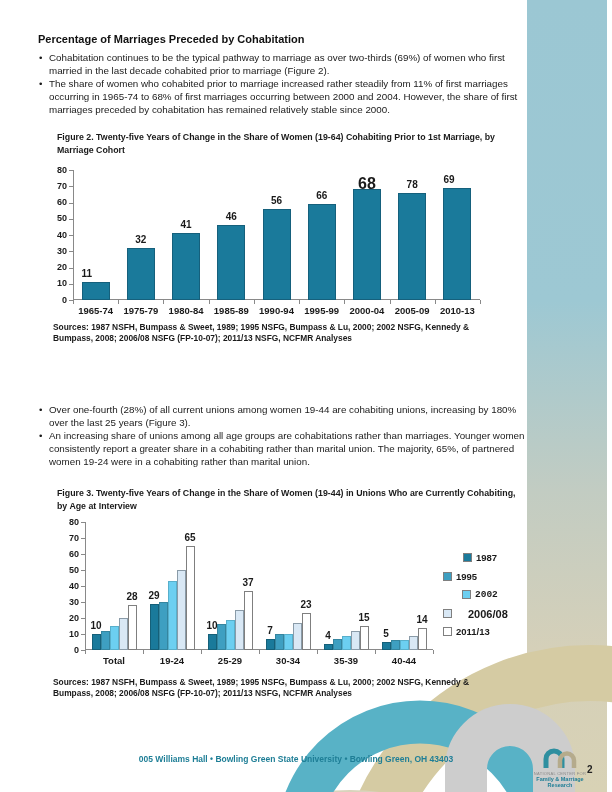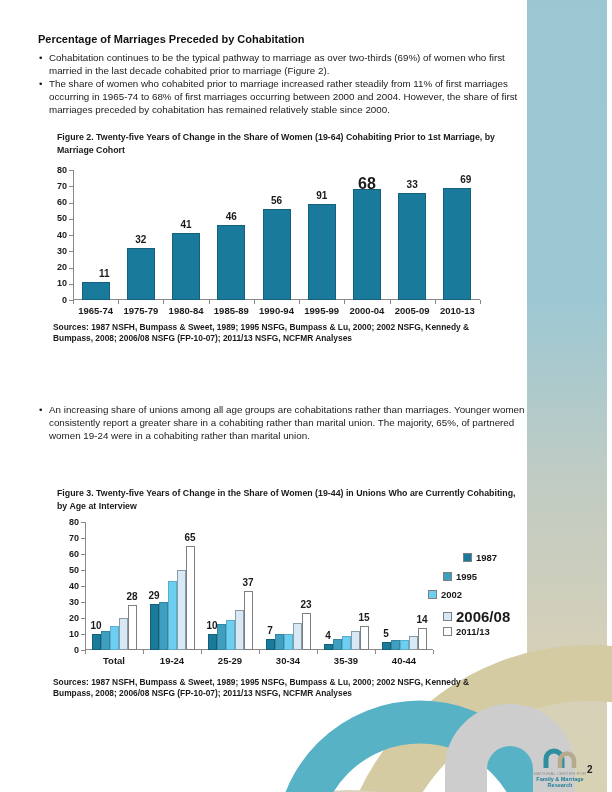--- a/index.html
+++ b/index.html
@@ -83,43 +83,46 @@
       <div style="position: absolute; left: 33px; top: 147px; width: 45.2222px; text-align: center; font-size: 9.5px; font-weight: bold;">1965-74</div>
       <div style="position: absolute; left: 78.2222px; top: 147px; width: 45.2222px; text-align: center; font-size: 9.5px; font-weight: bold;">1975-79</div>
       <div style="position: absolute; left: 123.444px; top: 147px; width: 45.2222px; text-align: center; font-size: 9.5px; font-weight: bold;">1980-84</div>
       <div style="position: absolute; left: 168.667px; top: 147px; width: 45.2222px; text-align: center; font-size: 9.5px; font-weight: bold;">1985-89</div>
       <div style="position: absolute; left: 213.889px; top: 147px; width: 45.2222px; text-align: center; font-size: 9.5px; font-weight: bold;">1990-94</div>
       <div style="position: absolute; left: 259.111px; top: 147px; width: 45.2222px; text-align: center; font-size: 9.5px; font-weight: bold;">1995-99</div>
       <div style="position: absolute; left: 304.333px; top: 147px; width: 45.2222px; text-align: center; font-size: 9.5px; font-weight: bold;">2000-04</div>
       <div style="position: absolute; left: 349.556px; top: 147px; width: 45.2222px; text-align: center; font-size: 9.5px; font-weight: bold;">2005-09</div>
       <div style="position: absolute; left: 394.778px; top: 147px; width: 45.2222px; text-align: center; font-size: 9.5px; font-weight: bold;">2010-13</div>
       <div style="position: absolute; left: 41.6111px; top: 124px; width: 28px; height: 18px; background: rgb(26, 122, 155); box-sizing: border-box; border: 1px solid rgb(21, 96, 124);"></div>
-      <div style="position: absolute; left: 41.6111px; top: 109.5px; width: 28px; text-align: right; font-size: 10px; font-weight: bold;">11</div>
+      <div style="position: absolute; left: 41.6111px; top: 109.5px; width: 28px; text-align: left; font-size: 10px; font-weight: bold;">11</div>
       <div style="position: absolute; left: 86.8333px; top: 90px; width: 28px; height: 52px; background: rgb(26, 122, 155); box-sizing: border-box; border: 1px solid rgb(21, 96, 124);"></div>
       <div style="position: absolute; left: 86.8333px; top: 75.5px; width: 28px; text-align: center; font-size: 10px; font-weight: bold;">32</div>
       <div style="position: absolute; left: 132.056px; top: 75px; width: 28px; height: 67px; background: rgb(26, 122, 155); box-sizing: border-box; border: 1px solid rgb(21, 96, 124);"></div>
       <div style="position: absolute; left: 132.056px; top: 60.5px; width: 28px; text-align: center; font-size: 10px; font-weight: bold;">41</div>
       <div style="position: absolute; left: 177.278px; top: 67px; width: 28px; height: 75px; background: rgb(26, 122, 155); box-sizing: border-box; border: 1px solid rgb(21, 96, 124);"></div>
       <div style="position: absolute; left: 177.278px; top: 52.5px; width: 28px; text-align: center; font-size: 10px; font-weight: bold;">46</div>
       <div style="position: absolute; left: 222.5px; top: 51px; width: 28px; height: 91px; background: rgb(26, 122, 155); box-sizing: border-box; border: 1px solid rgb(21, 96, 124);"></div>
       <div style="position: absolute; left: 222.5px; top: 36.5px; width: 28px; text-align: center; font-size: 10px; font-weight: bold;">56</div>
       <div style="position: absolute; left: 267.722px; top: 46px; width: 28px; height: 96px; background: rgb(26, 122, 155); box-sizing: border-box; border: 1px solid rgb(21, 96, 124);"></div>
-      <div style="position: absolute; left: 267.722px; top: 31.5px; width: 28px; text-align: center; font-size: 10px; font-weight: bold;">91</div>
+      <div style="position: absolute; left: 267.722px; top: 31.5px; width: 28px; text-align: center; font-size: 10px; font-weight: bold;">66</div>
       <div style="position: absolute; left: 312.944px; top: 31px; width: 28px; height: 111px; background: rgb(26, 122, 155); box-sizing: border-box; border: 1px solid rgb(21, 96, 124);"></div>
       <div style="position: absolute; left: 312.944px; top: 16.5px; width: 28px; text-align: center; font-size: 16px; font-weight: bold;">68</div>
       <div style="position: absolute; left: 358.167px; top: 35px; width: 28px; height: 107px; background: rgb(26, 122, 155); box-sizing: border-box; border: 1px solid rgb(21, 96, 124);"></div>
-      <div style="position: absolute; left: 358.167px; top: 20.5px; width: 28px; text-align: center; font-size: 10px; font-weight: bold;">33</div>
+      <div style="position: absolute; left: 358.167px; top: 20.5px; width: 28px; text-align: center; font-size: 10px; font-weight: bold;">78</div>
       <div style="position: absolute; left: 403.389px; top: 30px; width: 28px; height: 112px; background: rgb(26, 122, 155); box-sizing: border-box; border: 1px solid rgb(21, 96, 124);"></div>
-      <div style="position: absolute; left: 403.389px; top: 15.5px; width: 28px; text-align: right; font-size: 10px; font-weight: bold;">69</div>
+      <div style="position: absolute; left: 403.389px; top: 15.5px; width: 28px; text-align: left; font-size: 10px; font-weight: bold;">69</div>
     </div>
 
   <div class="sources" style="top:322px">Sources: 1987 NSFH, Bumpass &amp; Sweet, 1989; 1995 NSFG, Bumpass &amp; Lu, 2000; 2002 NSFG, Kennedy &amp; Bumpass, 2008; 2006/08 NSFG (FP-10-07); 2011/13 NSFG, NCFMR Analyses</div>
 
 
   <div class="bullets" style="top:403px">
+    <div class="bullet">
+      <span>Over one-fourth (28%) of all current unions among women 19-44 are cohabiting unions, increasing by 180% over the last 25 years (Figure 3).</span>
+    </div>
     <div class="bullet">
       <span>An increasing share of unions among all age groups are cohabitations rather than marriages. Younger women consistently report a greater share in a cohabiting rather than marital union. The majority, 65%, of partnered women 19-24 were in a cohabiting rather than marital union.</span>
     </div>
   </div>
 
   <div class="caption" style="top:487px">Figure 3. Twenty-five Years of Change in the Share of Women (19-44) in Unions Who are Currently Cohabiting, by Age at Interview</div>
 
   <div class="chart" style="left:40px;top:512px;width:520px;height:160px">
       <div style="position: absolute; left: 45px; top: 10px; width: 348px; height: 128px; border-left: 1px solid rgb(137, 137, 137); border-bottom: 1px solid rgb(137, 137, 137); box-sizing: border-box;"></div>
       <div style="position: absolute; left: 41px; top: 138px; width: 4px; height: 1px; background: rgb(137, 137, 137);"></div>
@@ -196,37 +199,38 @@
       <div style="position: absolute; left: 377.5px; top: 116px; width: 9px; height: 22px; background: rgb(255, 255, 255); box-sizing: border-box; border: 1px solid rgb(127, 127, 127);"></div>
       <div style="position: absolute; left: 368px; top: 101.5px; width: 28px; text-align: center; font-size: 10px; font-weight: bold;">14</div>
       <div style="position: absolute; left: 403px; top: 40px; display: flex; align-items: center; padding-left: 20px;">
         <div style="width: 9px; height: 9px; background: rgb(26, 122, 155); border: 1px solid rgb(127, 127, 127); margin-right: 4px; box-sizing: border-box;"></div>
         <div style="font-size: 9.5px; font-weight: bold;">1987</div>
       </div>
       <div style="position: absolute; left: 403px; top: 58.5px; display: flex; align-items: center;">
         <div style="width: 9px; height: 9px; background: rgb(62, 159, 193); border: 1px solid rgb(127, 127, 127); margin-right: 4px; box-sizing: border-box;"></div>
         <div style="font-size: 9.5px; font-weight: bold;">1995</div>
       </div>
-      <div style="position: absolute; left: 388px; top: 77px; display: flex; align-items: center;">
+      <div style="position: absolute; left: 422px; top: 77px; display: flex; align-items: center; font-family: Liberation Mono, monospace;">
         <div style="width: 9px; height: 9px; background: rgb(108, 207, 241); border: 1px solid rgb(127, 127, 127); margin-right: 4px; box-sizing: border-box;"></div>
         <div style="font-size: 9.5px; font-weight: bold;">2002</div>
       </div>
       <div style="position: absolute; left: 403px; top: 95.5px; display: flex; align-items: center;">
         <div style="width: 9px; height: 9px; background: rgb(217, 232, 245); border: 1px solid rgb(127, 127, 127); margin-right: 4px; box-sizing: border-box;"></div>
-        <div style="font-size: 15px; font-weight: bold;">2006/08</div>
+        <div style="font-size: 11px; font-weight: bold; margin-left: 12px;">2006/08</div>
       </div>
       <div style="position: absolute; left: 403px; top: 114px; display: flex; align-items: center;">
         <div style="width: 9px; height: 9px; background: rgb(255, 255, 255); border: 1px solid rgb(127, 127, 127); margin-right: 4px; box-sizing: border-box;"></div>
         <div style="font-size: 9.5px; font-weight: bold;">2011/13</div>
       </div>
     </div>
 
   <div class="sources" style="top:677px">Sources: 1987 NSFH, Bumpass &amp; Sweet, 1989; 1995 NSFG, Bumpass &amp; Lu, 2000; 2002 NSFG, Kennedy &amp; Bumpass, 2008; 2006/08 NSFG (FP-10-07); 2011/13 NSFG, NCFMR Analyses</div>
 
   <div class="footer">
+    <div>005 Williams Hall • Bowling Green State University • Bowling Green, OH 43403</div>
   </div>
 
   <div class="logo">
     <svg width="48" height="26" viewBox="0 0 48 26">
       <path d="M 10 24 L 10 15 A 8 8 0 0 1 26 15 L 26 24" fill="none" stroke="#2E8FA0" stroke-width="5"></path>
       <path d="M 24 24 L 24 16.5 A 7 7 0 0 1 38 16.5 L 38 24" fill="none" stroke="#B5AB8C" stroke-width="4.5"></path>
     </svg>
     <div class="lt1">NATIONAL CENTER FOR</div>
     <div class="lt2">Family &amp; Marriage Research</div>
   </div>

